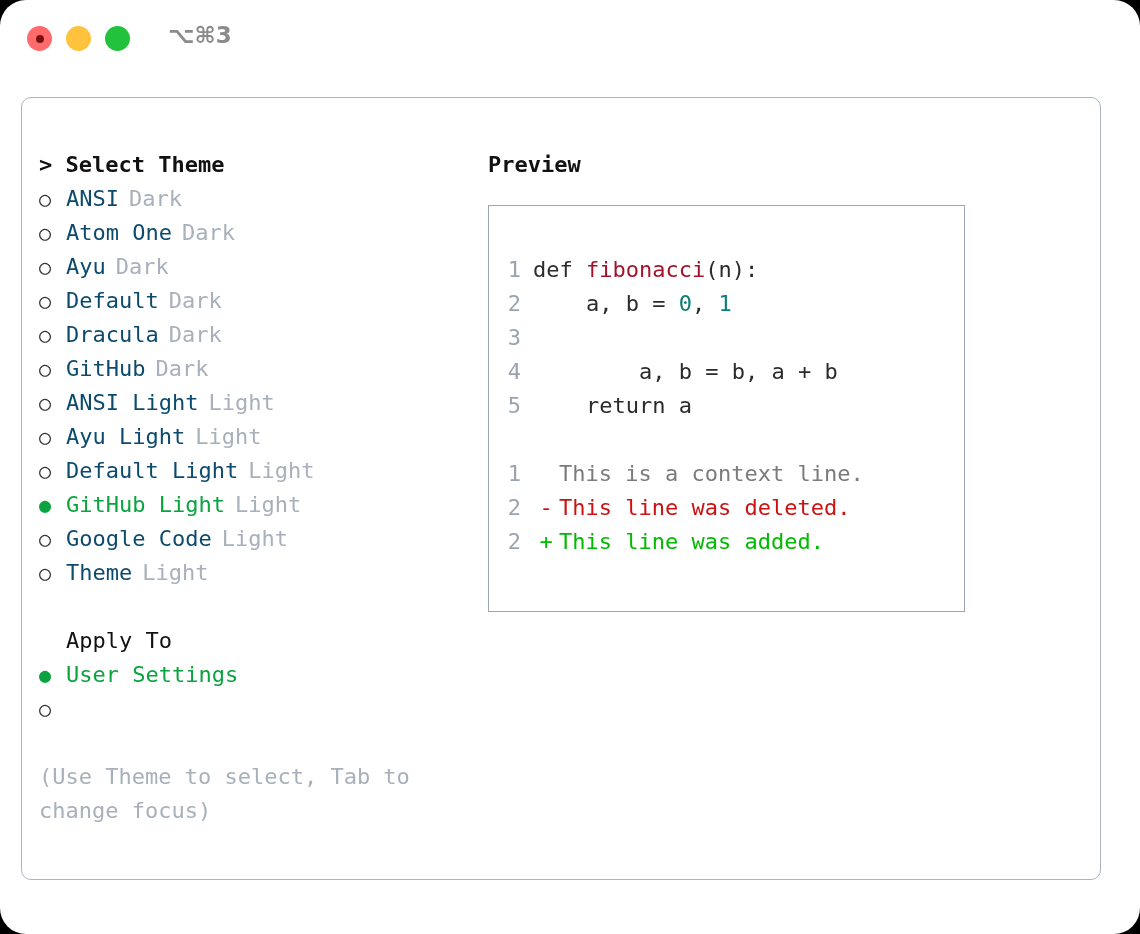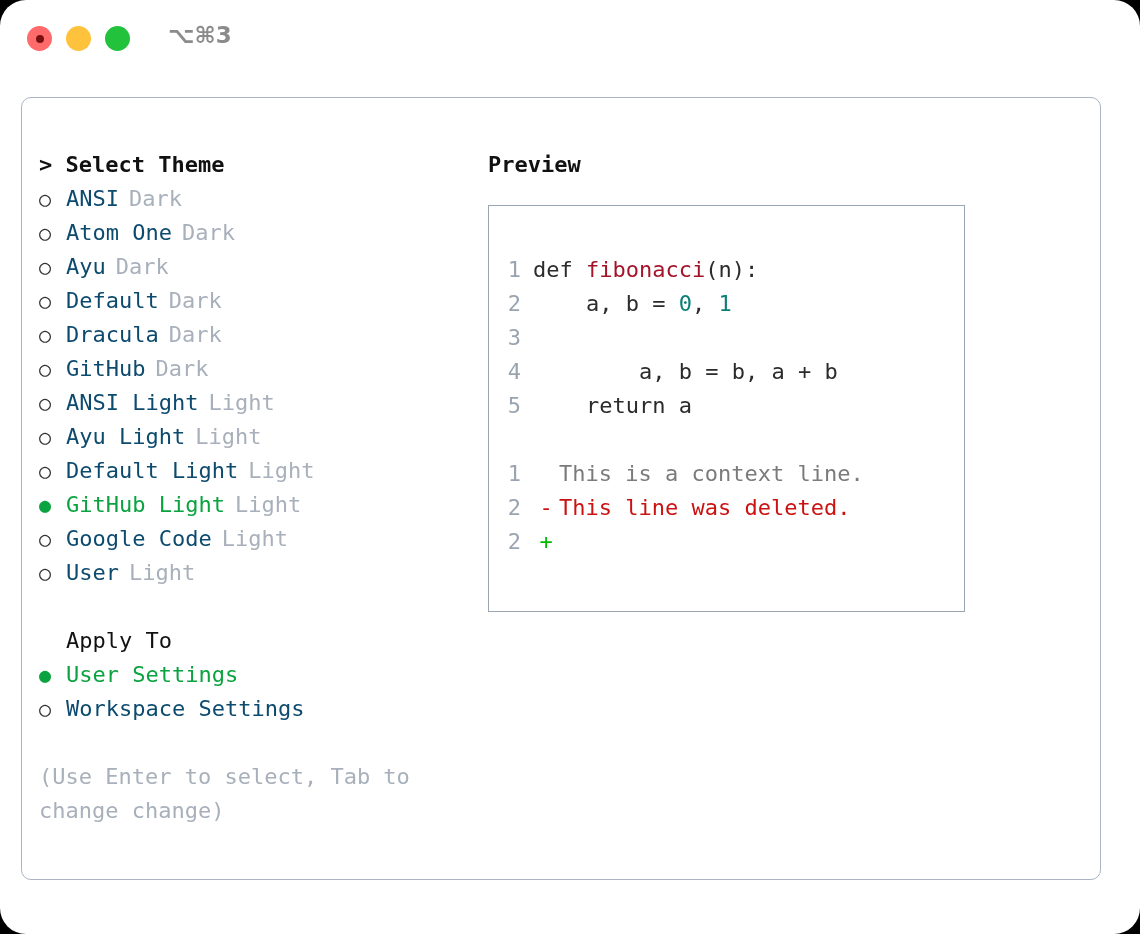--- a/index.html
+++ b/index.html
@@ -207,48 +207,48 @@
           <div class="list-row"><span class="marker">○</span><span class="row-label">Atom One</span><span class="row-tag">Dark</span></div>
           <div class="list-row"><span class="marker">○</span><span class="row-label">Ayu</span><span class="row-tag">Dark</span></div>
           <div class="list-row"><span class="marker">○</span><span class="row-label">Default</span><span class="row-tag">Dark</span></div>
           <div class="list-row"><span class="marker">○</span><span class="row-label">Dracula</span><span class="row-tag">Dark</span></div>
           <div class="list-row"><span class="marker">○</span><span class="row-label">GitHub</span><span class="row-tag">Dark</span></div>
           <div class="list-row"><span class="marker">○</span><span class="row-label">ANSI Light</span><span class="row-tag">Light</span></div>
           <div class="list-row"><span class="marker">○</span><span class="row-label">Ayu Light</span><span class="row-tag">Light</span></div>
           <div class="list-row"><span class="marker">○</span><span class="row-label">Default Light</span><span class="row-tag">Light</span></div>
           <div class="list-row"><span class="marker sel">●</span><span class="row-label sel">GitHub Light</span><span class="row-tag">Light</span></div>
           <div class="list-row"><span class="marker">○</span><span class="row-label">Google Code</span><span class="row-tag">Light</span></div>
-          <div class="list-row"><span class="marker">○</span><span class="row-label">User</span><span class="row-tag">Light</span></div>
+          <div class="list-row"><span class="marker">○</span><span class="row-label">Theme</span><span class="row-tag">Light</span></div>
         </div>
 
       <div class="spacer-row"></div>
 
       <div class="section-header">Apply To</div>
       <div id="apply-list">
           <div class="list-row"><span class="marker sel">●</span><span class="row-label sel">User Settings</span></div>
-          <div class="list-row"><span class="marker">○</span><span class="row-label">Workspace Settings</span></div>
+          <div class="list-row"><span class="marker">○</span></div>
         </div>
 
       <div class="spacer-row"></div>
-      <div class="hint">(Use Enter to select, Tab to change change)</div>
+      <div class="hint">(Use Theme to select, Tab to change focus)</div>
     </div>
 
     <div class="right-col">
       <div class="preview-title">Preview</div>
       <div class="preview-box">
         <div id="code-block">
             <div class="code-line"><span class="lineno">1</span><span style="white-space: pre;"><span class="code-text"></span><span class="code-text">def </span><span class="tok-fn">fibonacci</span><span class="code-text">(n):</span></span></div>
             <div class="code-line"><span class="lineno">2</span><span style="white-space: pre;"><span class="code-text">    </span><span class="code-text">a, b = </span><span class="tok-num">0</span><span class="code-text">, </span><span class="tok-num">1</span></span></div>
             <div class="code-line"><span class="lineno">3</span></div>
             <div class="code-line"><span class="lineno">4</span><span style="white-space: pre; text-align: center;"><span class="code-text">        </span><span class="code-text">a, b = b, a + b</span></span></div>
             <div class="code-line"><span class="lineno">5</span><span style="white-space: pre;"><span class="code-text">    </span><span class="code-text">return a</span></span></div>
           </div>
         <div class="diff-gap"></div>
         <div id="diff-block">
             <div class="diff-line"><span class="lineno">1</span><span class="diff-mark diff-ctx"></span><span class="diff-ctx">This is a context line.</span></div>
             <div class="diff-line"><span class="lineno">2</span><span class="diff-mark diff-del">-</span><span class="diff-del">This line was deleted.</span></div>
-            <div class="diff-line"><span class="lineno">2</span><span class="diff-mark diff-add">+</span></div>
+            <div class="diff-line"><span class="lineno">2</span><span class="diff-mark diff-add">+</span><span class="diff-add">This line was added.</span></div>
           </div>
       </div>
     </div>
 
   </div>
 </div>
 
 </body></html>

